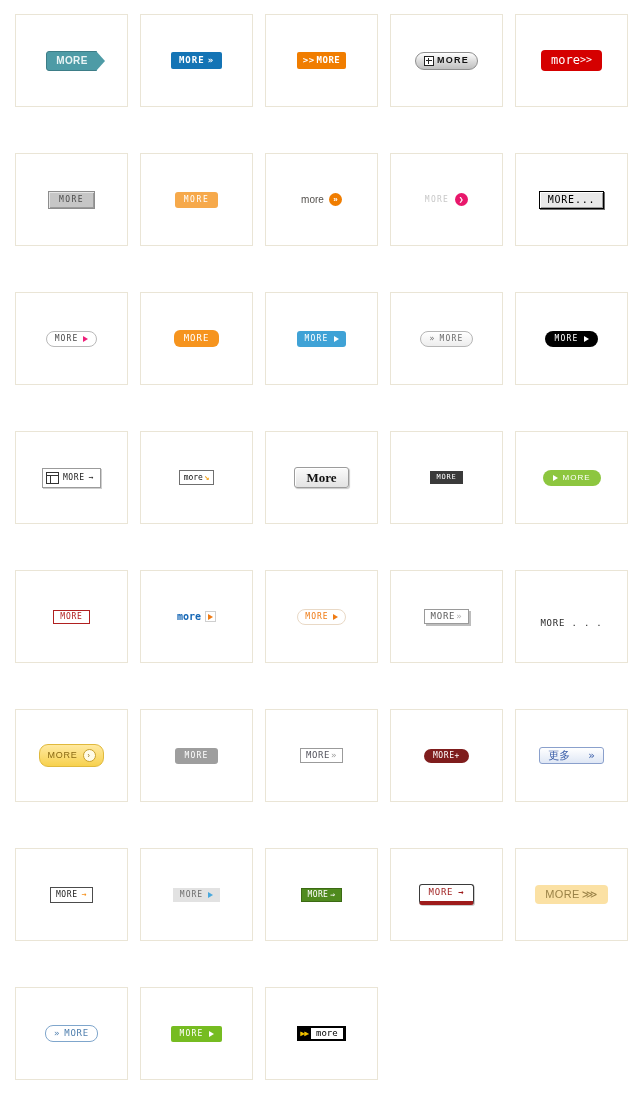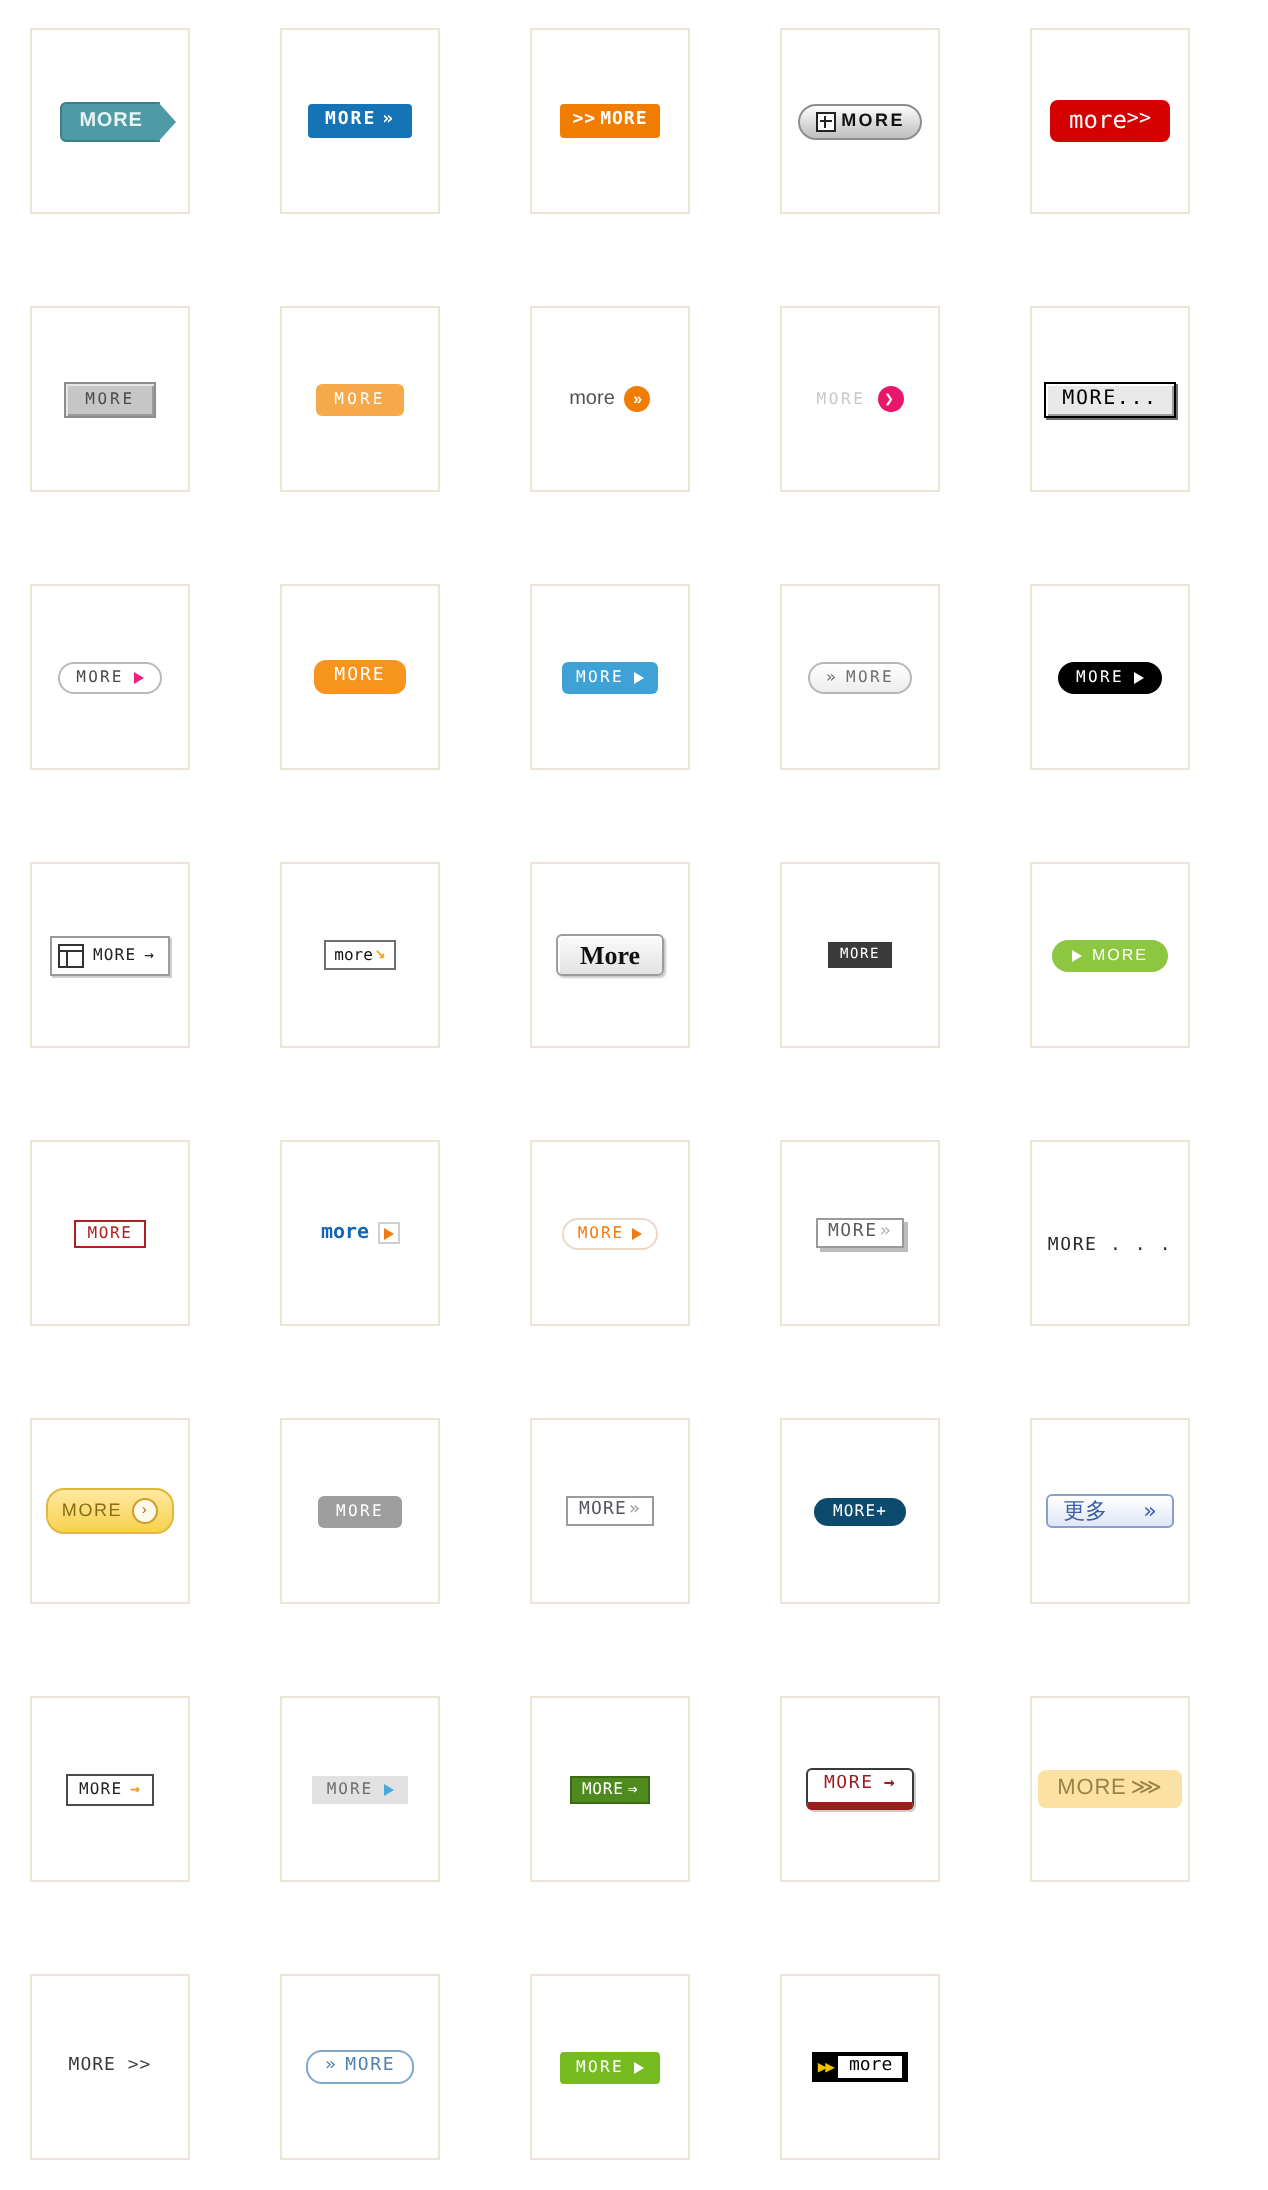--- a/index.html
+++ b/index.html
@@ -18,21 +18,21 @@
   .grid {
     display: grid;
     grid-template-columns: repeat(5, 125px);
     grid-auto-rows: 139px;
     column-gap: 0px;
     row-gap: 0px;
     padding: 14px 0 0 15px;
     box-sizing: border-box;
   }
   .cell {
-    width: 80px;
+    width: 113px;
     height: 93px;
     border: 1px solid #eae5d6;
     background: #ffffff;
     display: flex;
     align-items: center;
     justify-content: center;
     box-sizing: border-box;
     overflow: hidden;
   }
   .btn {
@@ -431,21 +431,21 @@
     font-size: 9px;
     letter-spacing: .6px;
     padding: 2px 5px;
     border: 1px solid #9b9b9b;
     gap: 1px;
     font-family: "DejaVu Sans Mono", monospace;
   }
 
   
   .s-gold-pill {
-    background: #0c4a6e;
+    background: #7f1d1d;
     color: #ffffff;
     font-size: 8px;
     letter-spacing: .6px;
     padding: 3px 9px;
     border-radius: 8px;
     font-family: "DejaVu Sans Mono", monospace;
   }
 
   
   .s-cn {
@@ -784,25 +784,20 @@
       </span>
     </div>
     <div class="cell">
       <span class="btn s-cream-pill">
         <span>MORE</span>
           <span>⋙</span>
       </span>
     </div>
 
     <div class="cell">
-      <span class="btn s-plain-chev">
-        <span>MORE &gt;&gt;</span>
-      </span>
-    </div>
-    <div class="cell">
       <span class="btn s-blue-outline-pill">
         <span>»</span>
           <span>MORE</span>
       </span>
     </div>
     <div class="cell">
       <span class="btn s-green-rect-tri">
         <span>MORE</span>
           <span class="tri white"></span>
       </span>

